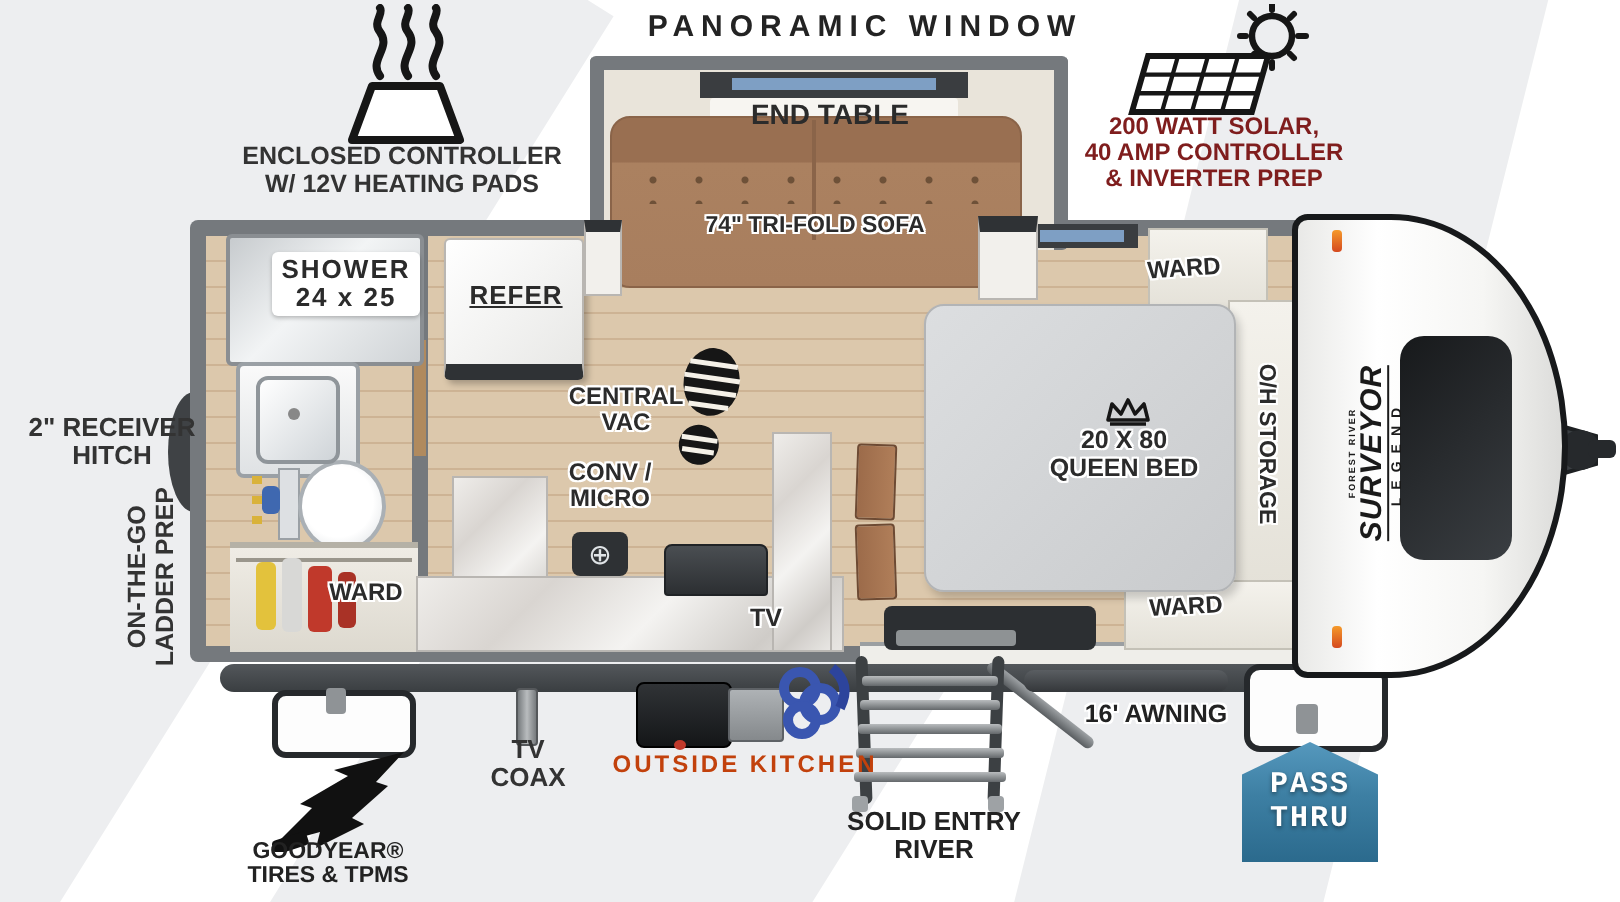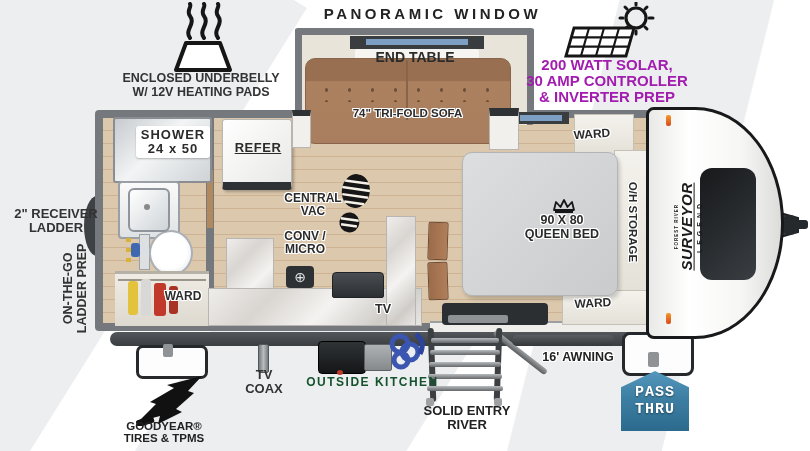--- a/index.html
+++ b/index.html
@@ -95,21 +95,21 @@
 
   <div class="abs dark-win" style="left:513px;top:112px;width:56px;height:12px;z-index:7;">
       <div class="glass"></div>
     </div>
 
   <div class="wall" style="left:206px;top:115px;width:8px;height:210px;"></div>
   <div class="abs" style="left:207px;top:170px;width:6px;height:58px;background:#b08a5e;z-index:7;"></div>
   <div class="abs" style="left:113px;top:117px;width:95px;height:62px;background:linear-gradient(135deg,#c7cbce,#f2f4f5 45%,#cfd3d6);border:2px solid #8a8e92;border-radius:3px;z-index:7;"></div>
   <div class="lbl" style="left:136px;top:126px;width:74px;font-size:13px;letter-spacing:1px;background:#fff;border-radius:3px;padding:2px 0;box-shadow:0 1px 2px rgba(0,0,0,.25);">
     <div>SHOWER</div>
-      <div>24 x 50</div>
+      <div>24 x 25</div>
   </div>
   <div class="abs" style="left:118px;top:181px;width:58px;height:54px;background:linear-gradient(180deg,#fafafa,#dfe2e4);border:2px solid #9aa0a5;border-radius:4px;z-index:7;"></div>
   <div class="abs" style="left:128px;top:188px;width:38px;height:40px;background:linear-gradient(135deg,#fff,#cfd4d8);border:2px solid #8f959a;border-radius:6px;z-index:8;"></div>
   <div class="abs" style="left:144px;top:204px;width:6px;height:6px;background:#888;border-radius:50%;z-index:9;"></div>
   <div class="abs" style="left:139px;top:234px;width:9px;height:34px;background:#dde0e3;border:1px solid #9aa0a5;z-index:7;"></div>
   <div class="abs" style="left:149px;top:230px;width:40px;height:42px;background:radial-gradient(circle at 45% 45%,#ffffff 55%,#d8dcdf);border:2px solid #aab0b5;border-radius:50%;z-index:7;"></div>
 
   <div class="abs" style="left:126px;top:238px;width:5px;height:28px;background:repeating-linear-gradient(180deg,#d9b23a 0 4px,transparent 4px 10px);z-index:7;"></div>
   <div class="abs" style="left:131px;top:243px;width:9px;height:14px;background:#3f68b0;border-radius:3px;z-index:8;"></div>
 
@@ -156,21 +156,21 @@
   </div>
 
   <div class="abs white-cab" style="left:574px;top:114px;width:58px;height:40px;z-index:7;"></div>
   <div class="abs white-cab" style="left:614px;top:150px;width:38px;height:142px;z-index:7;"></div>
   <div class="abs white-cab" style="left:562px;top:290px;width:88px;height:33px;z-index:7;"></div>
   <div class="abs" style="left:462px;top:152px;width:154px;height:142px;background:linear-gradient(135deg,#dcdee0,#c9cbcd);border:1px solid #b2b4b6;border-radius:10px;box-shadow:2px 3px 4px rgba(0,0,0,.18);z-index:8;"></div>
   <svg class="abs" style="left:552px;top:198px;z-index:30;" width="24" height="15" viewBox="0 0 24 15">
     <path d="M2 12 L4 4 L8.5 9 L12 2 L15.5 9 L20 4 L22 12 Z M3 14 L21 14" fill="none" stroke="#161616" stroke-width="1.8" stroke-linejoin="round"></path>
   </svg>
   <div class="lbl halo" style="left:512px;top:214px;width:100px;font-size:12.5px;">
-    <div>90 X 80</div>
+    <div>20 X 80</div>
       <div>QUEEN BED</div>
   </div>
   <div class="lbl halo" style="left:566px;top:128px;width:52px;font-size:12px;transform:rotate(-4deg);">WARD</div>
   <div class="lbl halo" style="left:567px;top:297px;width:52px;font-size:12px;transform:rotate(-3deg);">WARD</div>
   <div class="abs" style="left:583px;top:172px;width:100px;height:100px;display:flex;align-items:center;justify-content:center;z-index:30;">
     <div class="halo" style="transform:rotate(90deg);font-weight:bold;font-size:11.5px;color:#2b2b2b;white-space:nowrap;">O/H STORAGE</div>
   </div>
 
   <div class="abs" style="left:442px;top:303px;width:106px;height:22px;background:#2c2f32;border-radius:4px;z-index:9;"></div>
   <div class="abs" style="left:448px;top:315px;width:60px;height:8px;background:#8e9294;border-radius:2px;z-index:10;"></div>
@@ -197,21 +197,21 @@
 
   <svg class="abs" style="left:166px;top:2px;z-index:30;" width="74" height="72" viewBox="0 0 74 72">
     <path d="M20 41 L54 41 L64 68 L10 68 Z" fill="#fff" stroke="#161616" stroke-width="4" stroke-linejoin="round"></path>
     <g fill="none" stroke="#161616" stroke-width="4" stroke-linecap="round">
       <path d="M24 36 C18 28 30 22 24 14 C20 9 26 5 24 2"></path>
       <path d="M38 36 C32 28 44 22 38 14 C34 9 40 5 38 2"></path>
       <path d="M52 36 C46 28 58 22 52 14 C48 9 54 5 52 2"></path>
     </g>
   </svg>
   <div class="lbl" style="left:115px;top:72px;width:172px;font-size:12.5px;color:#333;">
-    <div>ENCLOSED UNDERBELLY</div>
+    <div>ENCLOSED CONTROLLER</div>
       <div>W/ 12V HEATING PADS</div>
   </div>
 
   <svg class="abs" style="left:560px;top:2px;z-index:30;" width="100" height="58" viewBox="0 0 100 58">
     <circle cx="76" cy="16" r="10" fill="none" stroke="#161616" stroke-width="3.2"></circle>
     <g stroke="#161616" stroke-width="3" stroke-linecap="round">
       <line x1="76" y1="0" x2="76" y2="3"></line>
         <line x1="76" y1="29" x2="76" y2="32"></line>
       <line x1="60" y1="16" x2="63" y2="16"></line>
         <line x1="89" y1="16" x2="93" y2="16"></line>
@@ -222,29 +222,29 @@
     </g>
     <g transform="translate(14,26) skewX(-16)">
       <rect x="0" y="0" width="60" height="28" fill="#fff" stroke="#161616" stroke-width="3"></rect>
       <line x1="15" y1="0" x2="15" y2="28" stroke="#161616" stroke-width="2.2"></line>
       <line x1="30" y1="0" x2="30" y2="28" stroke="#161616" stroke-width="2.2"></line>
       <line x1="45" y1="0" x2="45" y2="28" stroke="#161616" stroke-width="2.2"></line>
       <line x1="0" y1="9.3" x2="60" y2="9.3" stroke="#161616" stroke-width="2.2"></line>
       <line x1="0" y1="18.6" x2="60" y2="18.6" stroke="#161616" stroke-width="2.2"></line>
     </g>
   </svg>
-  <div class="lbl" style="left:518px;top:57px;width:178px;font-size:15px;color:#a21caf;">
+  <div class="lbl" style="left:518px;top:57px;width:178px;font-size:12px;color:#7f1d1d;">
     <div>200 WATT SOLAR,</div>
-      <div>30 AMP CONTROLLER</div>
+      <div>40 AMP CONTROLLER</div>
       <div>&amp; INVERTER PREP</div>
   </div>
 
   <div class="lbl" style="left:8px;top:207px;width:96px;font-size:13px;color:#333;">
     <div>2" RECEIVER</div>
-      <div>LADDER</div>
+      <div>HITCH</div>
   </div>
   <div class="abs" style="left:28px;top:240px;width:96px;height:96px;display:flex;align-items:center;justify-content:center;z-index:30;">
     <div style="transform:rotate(-90deg);font-weight:bold;font-size:12.5px;color:#333;text-align:center;line-height:1.15;white-space:nowrap;">
       <div>ON-THE-GO</div>
         <div>LADDER PREP</div>
     </div>
   </div>
 
   <svg class="abs" style="left:130px;top:374px;z-index:30;" width="80" height="52" viewBox="0 0 80 52">
     <path d="M8 48 L26 30 L20 28 L44 14 L37 11 L72 2 L58 17 L64 19 L46 35 L52 38 L28 50 L30 42 Z" fill="#111"></path>
@@ -252,21 +252,21 @@
   </svg>
   <div class="lbl" style="left:104px;top:420px;width:120px;font-size:11.5px;color:#222;">
     <div>GOODYEAR®</div>
       <div>TIRES &amp; TPMS</div>
   </div>
 
   <div class="lbl" style="left:238px;top:368px;width:52px;font-size:13px;color:#333;">
     <div>TV</div>
       <div>COAX</div>
   </div>
-  <div class="lbl" style="left:300px;top:376px;width:145px;font-size:12px;letter-spacing:1.5px;color:#14532d;">OUTSIDE KITCHEN</div>
+  <div class="lbl" style="left:300px;top:376px;width:145px;font-size:12px;letter-spacing:1.5px;color:#c2410c;">OUTSIDE KITCHEN</div>
   <div class="lbl" style="left:414px;top:404px;width:106px;font-size:13px;color:#222;">
     <div>SOLID ENTRY</div>
       <div>RIVER</div>
   </div>
   <div class="lbl halo" style="left:534px;top:351px;width:88px;font-size:12.5px;color:#222;">16' AWNING</div>
 
   <div class="badge" style="position:absolute;left:621px;top:371px;width:68px;height:60px;font-family:Liberation Mono, monospace;">
     <div>PASS</div>
     <div>THRU</div>
   </div>

